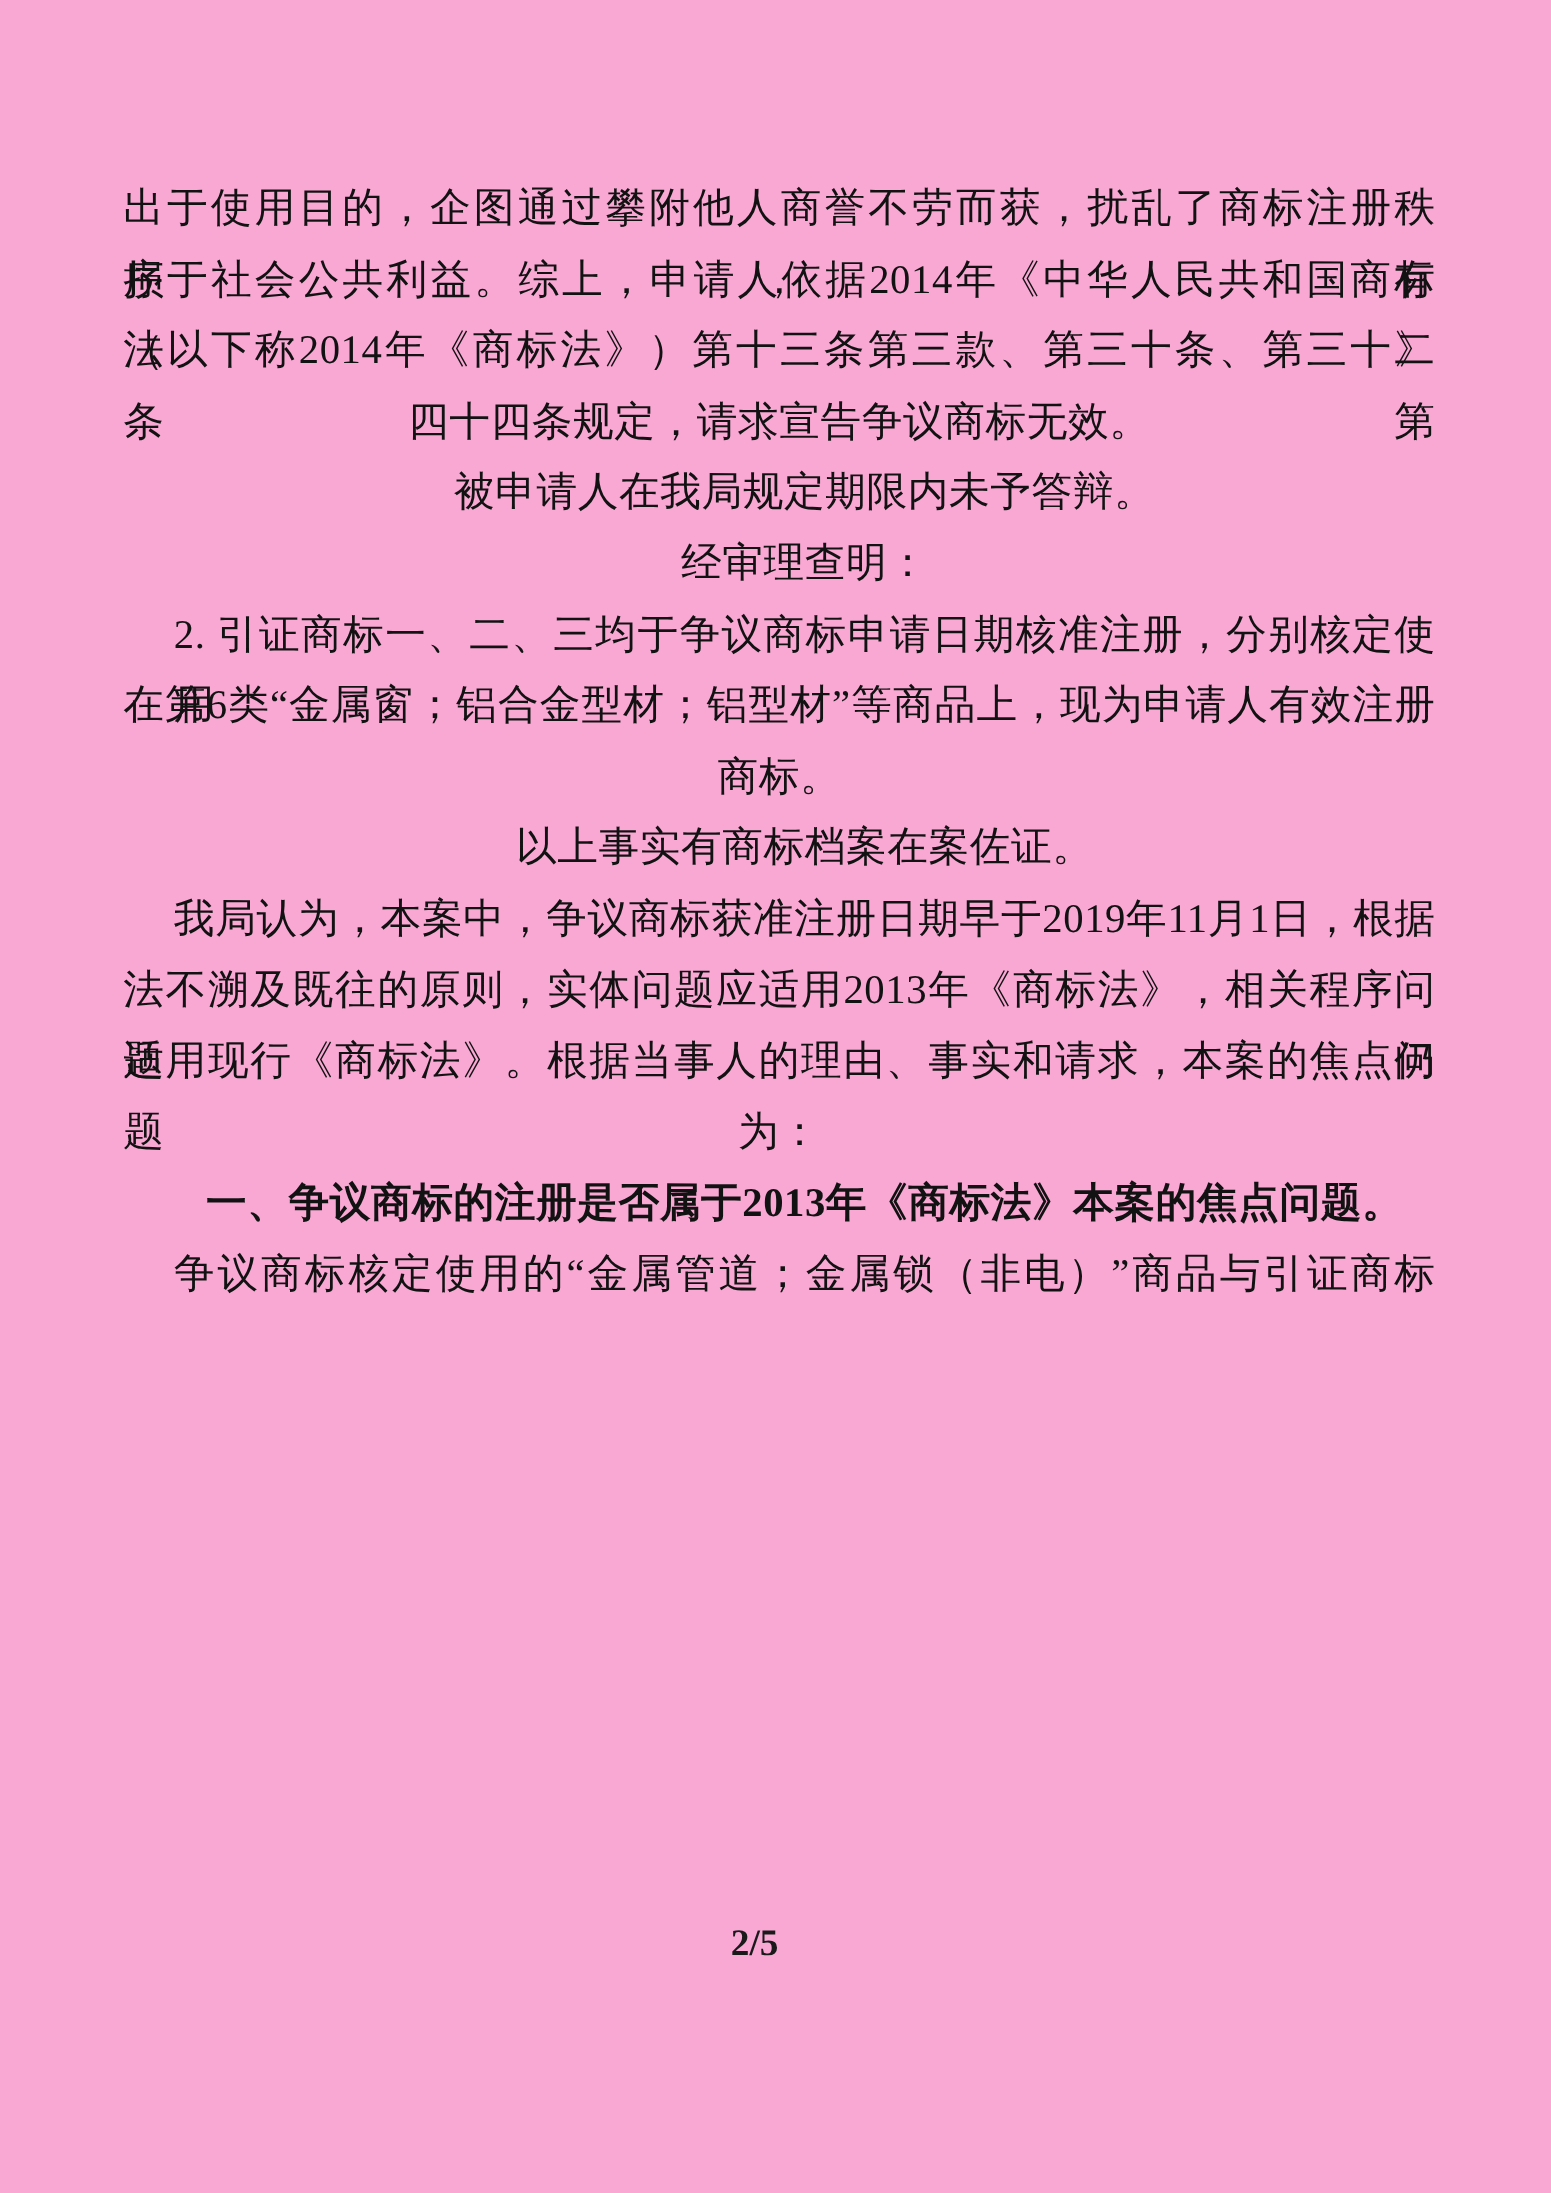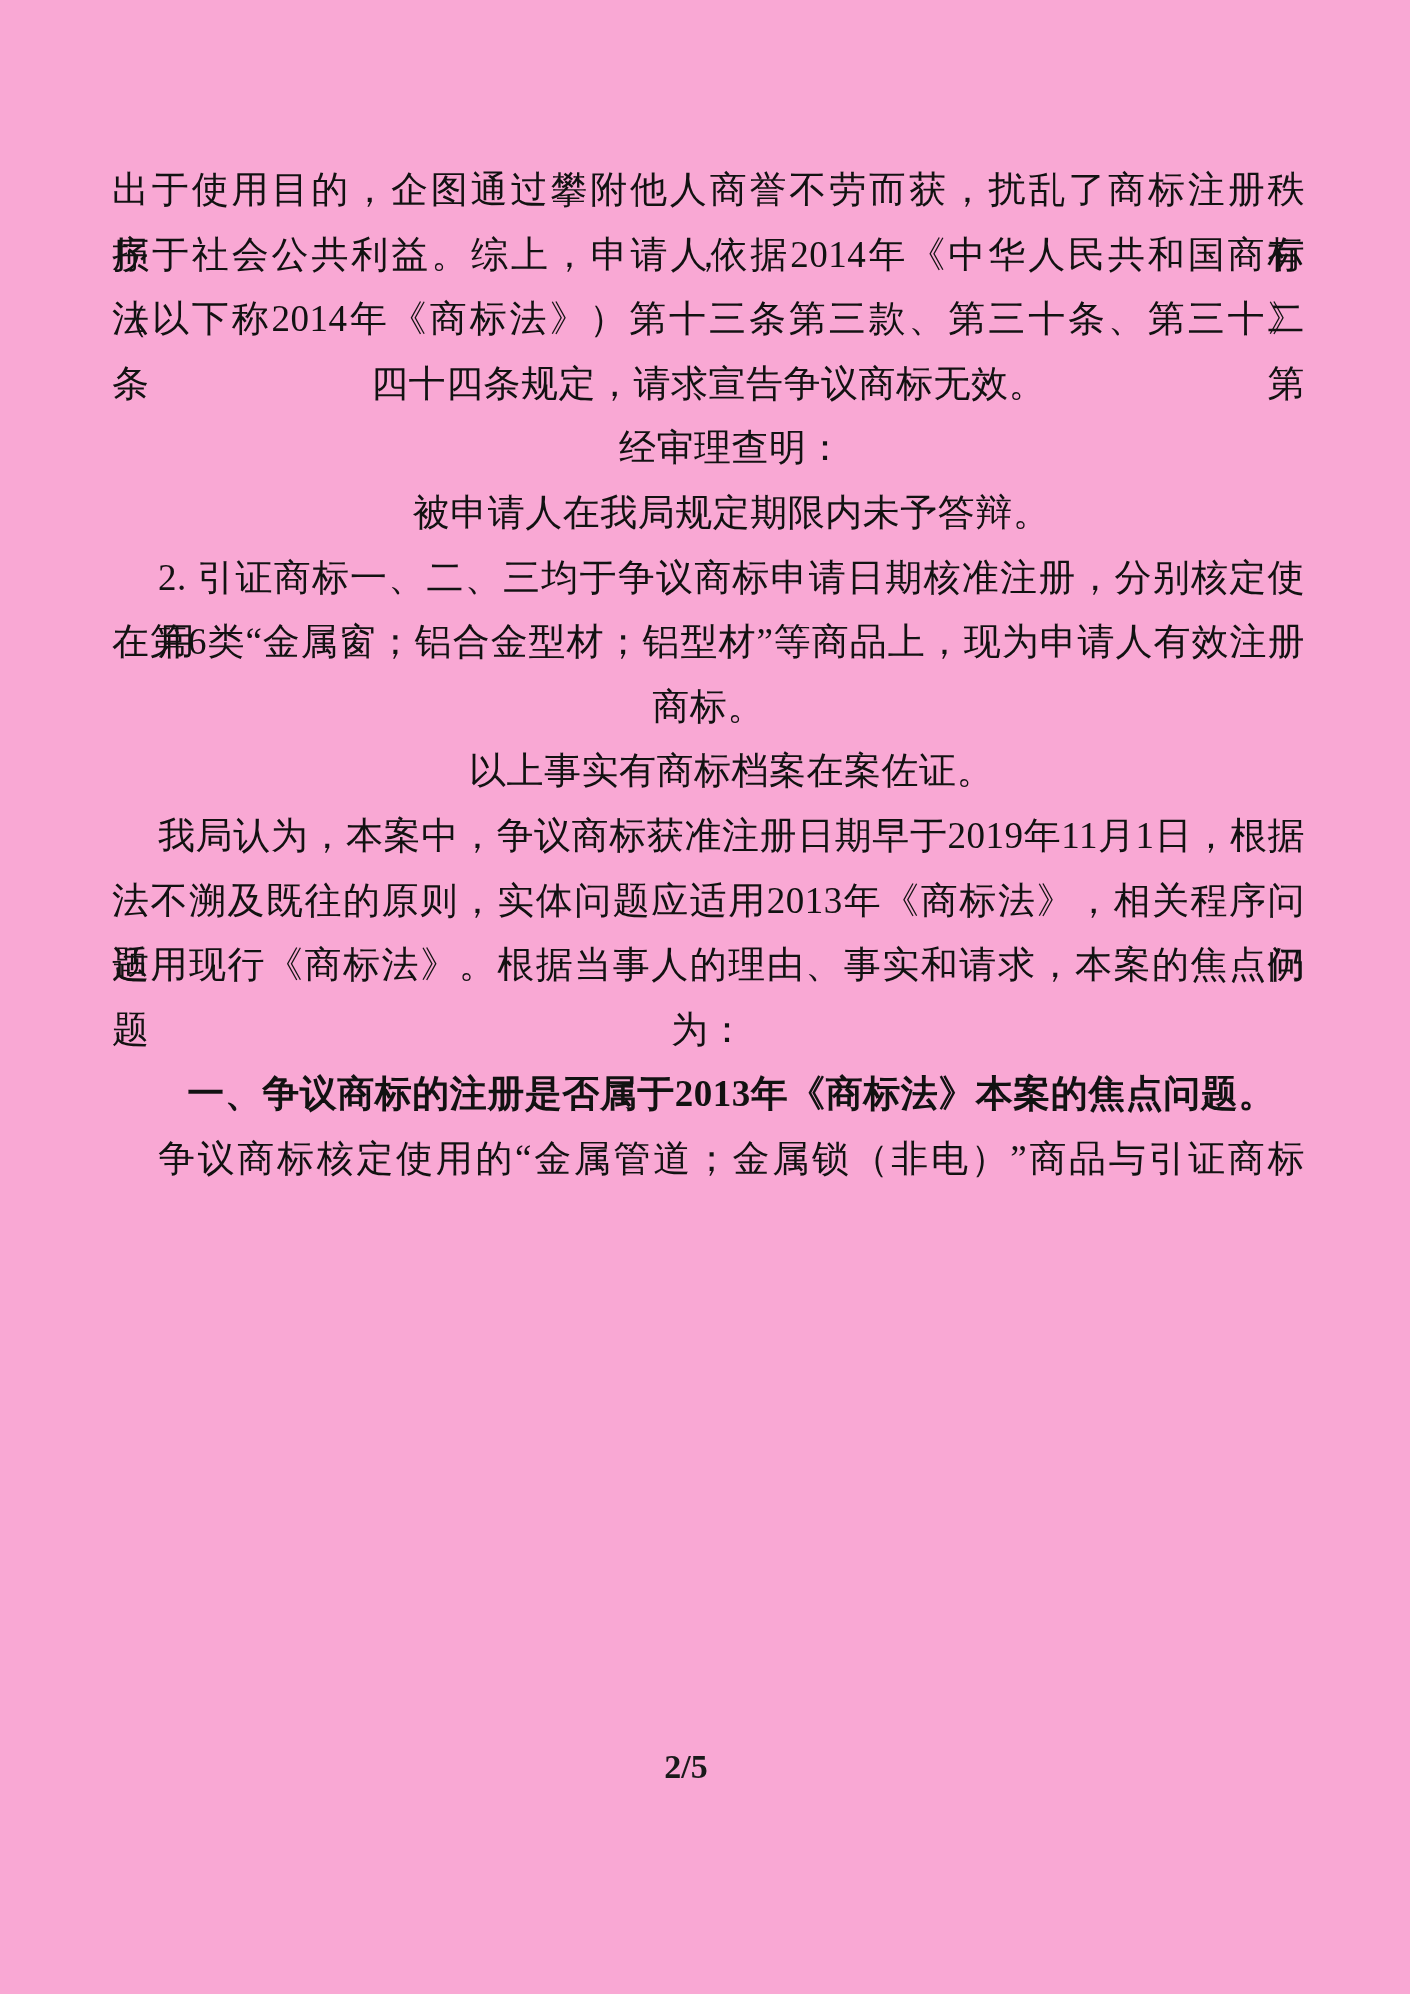--- a/index.html
+++ b/index.html
@@ -57,24 +57,24 @@
 
 <div class="page">
   <div class="doc-body" id="doc-body">
       <div class="para">
         <div class="line fill">出于使用目的，企图通过攀附他人商誉不劳而获，扰乱了商标注册秩序，有</div>
         <div class="line fill">损于社会公共利益。综上，申请人依据2014年《中华人民共和国商标法》</div>
         <div class="line fill">（以下称2014年《商标法》）第十三条第三款、第三十条、第三十二条、第</div>
         <div class="line">四十四条规定，请求宣告争议商标无效。</div>
       </div>
       <div class="para">
-        <div class="line indent">经审理查明：</div>
+        <div class="line indent">被申请人在我局规定期限内未予答辩。</div>
       </div>
       <div class="para">
-        <div class="line indent">被申请人在我局规定期限内未予答辩。</div>
+        <div class="line indent">经审理查明：</div>
       </div>
       <div class="para">
         <div class="line fill indent">2. 引证商标一、二、三均于争议商标申请日期核准注册，分别核定使用</div>
         <div class="line fill">在第6类“金属窗；铝合金型材；铝型材”等商品上，现为申请人有效注册</div>
         <div class="line">商标。</div>
       </div>
       <div class="para">
         <div class="line indent">以上事实有商标档案在案佐证。</div>
       </div>
       <div class="para">

